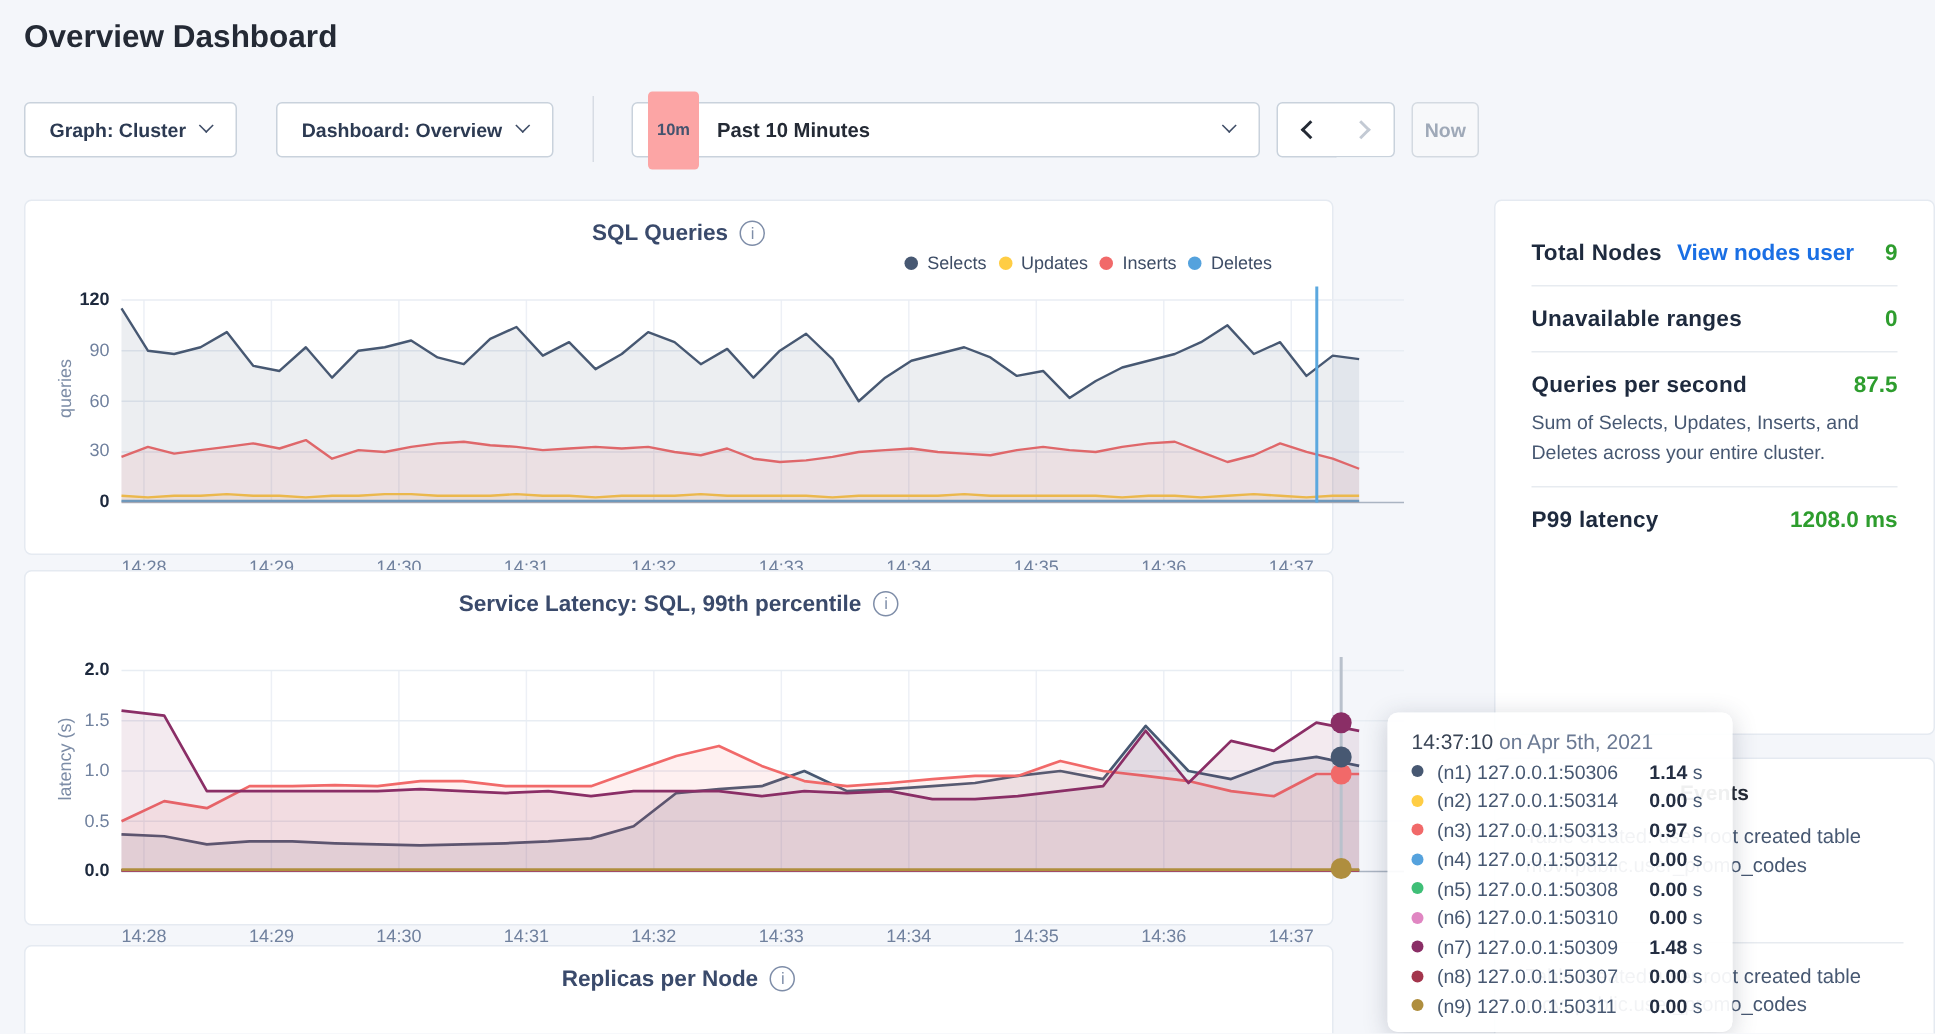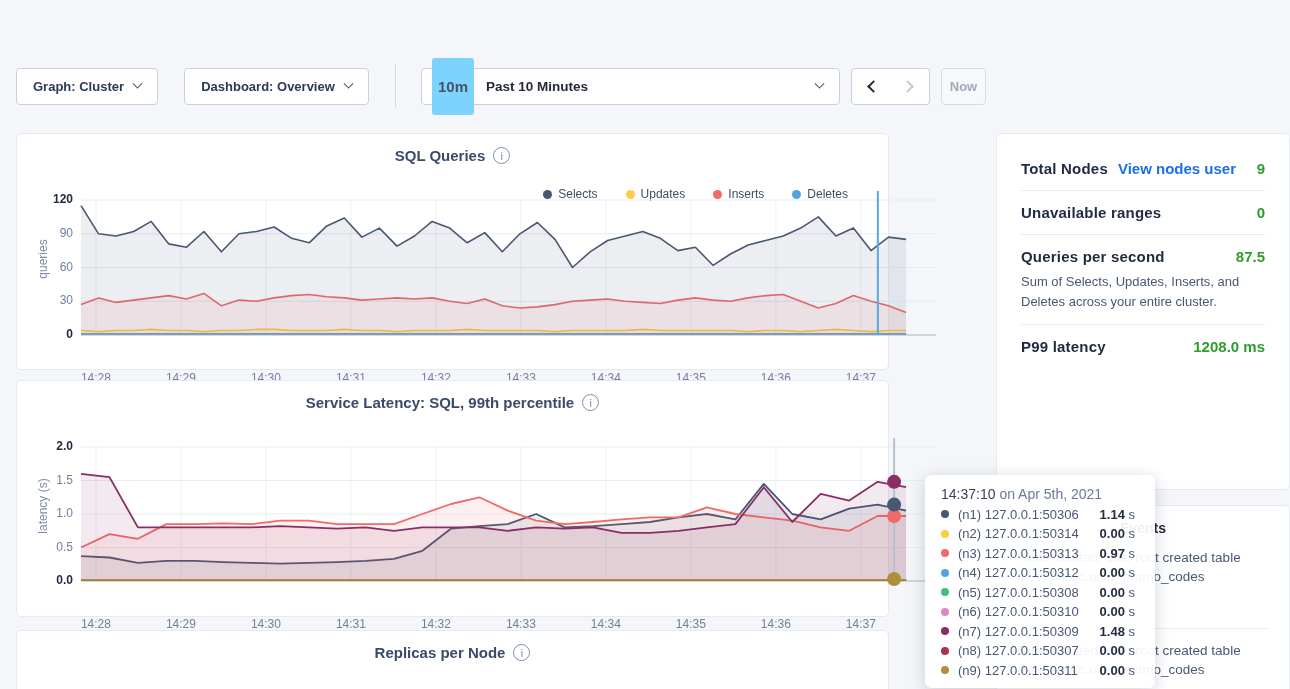--- a/index.html
+++ b/index.html
@@ -15,21 +15,21 @@
     position:absolute; top:68px; height:37px; background:#fff; border:1px solid #c9d2dc;
     border-radius:4px; display:flex; align-items:center; justify-content:center; gap:10px;
     font-size:13px; font-weight:700; color:#2c3a52; cursor:pointer;
   }
   .chev { width:7px; height:7px; border-right:1.6px solid #3e4c66; border-bottom:1.6px solid #3e4c66; transform:rotate(45deg) translate(-2px,-2px); }
   .tool-divider { position:absolute; left:395px; top:64px; width:1px; height:44px; background:#d7dce4; }
   .timepicker {
     position:absolute; left:421px; top:68px; width:419px; height:37px; background:#fff;
     border:1px solid #c9d2dc; border-radius:4px; display:flex; align-items:center; cursor:pointer;
   }
-  .tp-badge { margin-left:10px; background:#7dd3fc; color:#44536e; font-size:15px; font-weight:700; padding:20px 6px; border-radius:3px; }
+  .tp-badge { margin-left:10px; background:#fca5a5; color:#44536e; font-size:11px; font-weight:700; padding:20px 6px; border-radius:3px; }
   .tp-label { margin-left:12px; font-size:13.5px; font-weight:700; color:#242a35; }
   .tp-chev { margin-left:auto; margin-right:16px; }
   .nav-btn {
     position:absolute; top:68px; width:40px; height:37px; background:#fff; border:1px solid #c9d2dc;
     display:flex; align-items:center; justify-content:center; cursor:pointer;
   }
   .arrow { width:9px; height:9px; border-right:2.2px solid #242a35; border-bottom:2.2px solid #242a35; }
   .arrow.left { transform:rotate(135deg); margin-left:4px; }
   .arrow.right { transform:rotate(-45deg); margin-right:4px; border-color:#c3cad4; }
   .now-btn {
@@ -46,21 +46,21 @@
   .info-icon {
     width:17px; height:17px; border:1.4px solid #7e8da8; border-radius:50%; color:#7e8da8;
     font-size:11px; display:flex; align-items:center; justify-content:center; cursor:pointer;
   }
   .y-label { position:absolute; left:-24px; top:118px; width:100px; text-align:center;
     transform:rotate(-90deg); font-size:12px; color:#7c8ca6; }
   .ytick { position:absolute; right:0; width:100%; text-align:right; font-size:12px; color:#70819e; }
   .ytick.bold { font-weight:700; color:#1e2a3e; }
   .xtick { position:absolute; width:56px; text-align:center; font-size:12px; color:#70819e;margin-top:30px; }
   .plot { position:absolute; left:64px; top:66px; overflow:visible; }
-  .legend { position:absolute; right:40px; top:53px; display:flex; gap:28px; }
+  .legend { position:absolute; right:40px; top:34px; display:flex; gap:8px; }
   .legend-item { display:flex; align-items:center; gap:6px; font-size:12px; color:#3e4d66; cursor:pointer; }
   .legend-dot { width:9px; height:9px; border-radius:50%; }
 
   
   .summary-card { left:996px; top:133px; width:294px; height:357px; padding:0 24px; }
   .summary-title { text-align:center; font-size:14px; font-weight:700; color:#242a35; padding-top:21px; }
   .sum-row { padding:13px 0; border-bottom:1px solid #e7ebf0; }
   .sum-row:last-child { border-bottom:none; }
   .sum-row:first-of-type { margin-top:13px; }
   .sum-head { display:flex; align-items:baseline; gap:10px; }
@@ -87,20 +87,21 @@
   .tt-dot { width:8px; height:8px; border-radius:50%; margin-right:9px; flex:none; }
   .tt-label { font-size:13px; color:#475872; }
   .tt-value { margin-left:auto; font-size:13px; font-weight:700; color:#242e42; padding-right:6px; }
   .tt-unit { font-weight:400; color:#475872; }
 </style>
 </head>
 <body>
 
 <div id="app">
 
+  <div class="page-title">Overview Dashboard</div>
 
   <div class="dd" style="left:16px;width:142px;">
     <span>Graph: Cluster</span>
     <span class="chev"></span>
   </div>
   <div class="dd" style="left:184px;width:185px;">
     <span>Dashboard: Overview</span>
     <span class="chev"></span>
   </div>
   <div class="tool-divider"></div>

